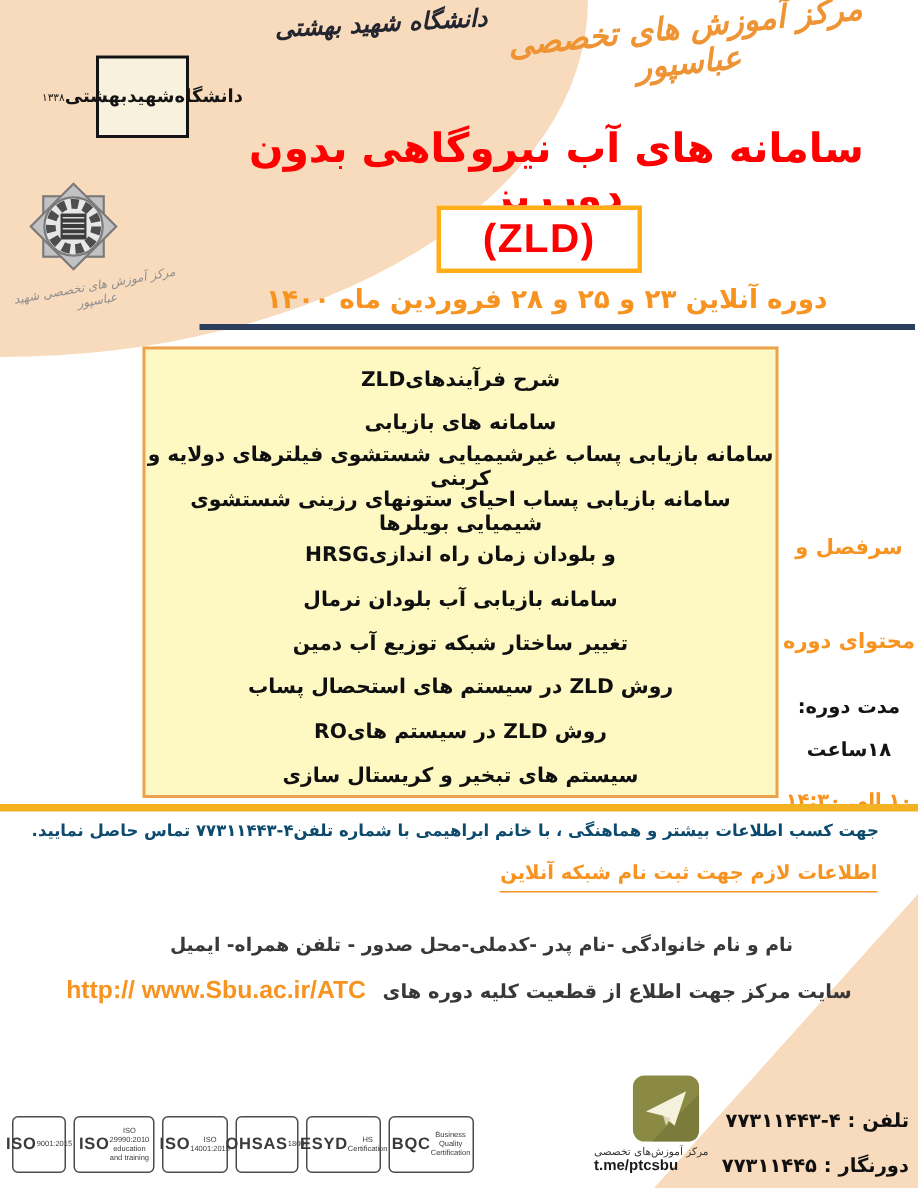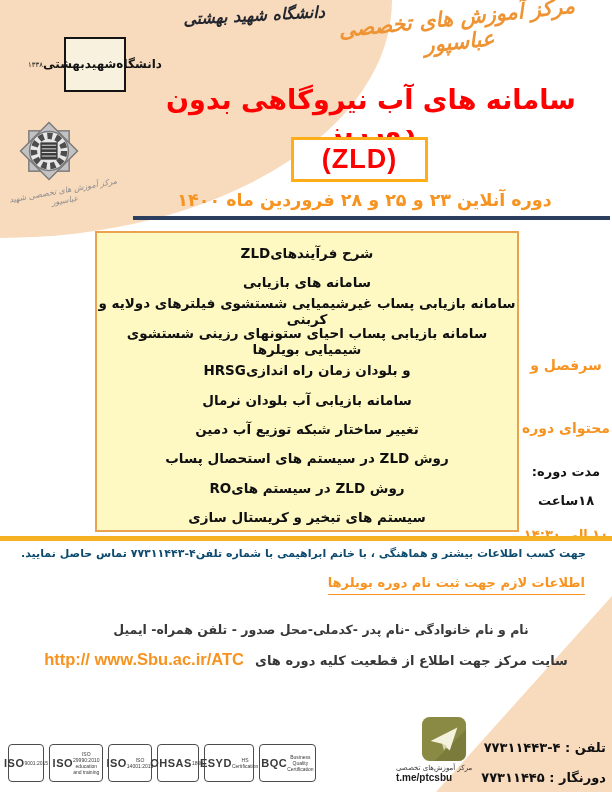--- a/index.html
+++ b/index.html
@@ -174,21 +174,21 @@
     <div class="sb-orange">سرفصل و</div>
     <div class="sb-orange">محتوای دوره</div>
     <div class="sb-dark sb-gap1">مدت دوره:</div>
     <div class="sb-dark">۱۸ساعت</div>
     <div class="sb-time">۱۰ الی ۱۴:۳۰</div>
   </div>
 
   <div class="abs gold-rule"></div>
 
   <div class="abs contact-line">جهت کسب اطلاعات بیشتر و هماهنگی ، با خانم ابراهیمی با شماره تلفن۴-۷۷۳۱۱۴۴۳ تماس حاصل نمایید.</div>
-  <div class="abs reg-heading">اطلاعات لازم جهت ثبت نام دوره بویلرها</div>
+  <div class="abs reg-heading">اطلاعات لازم جهت ثبت نام شبکه آنلاین</div>
   <div class="abs reg-fields">نام و نام خانوادگی -نام پدر -کدملی-محل صدور - تلفن همراه- ایمیل</div>
   <div class="abs site-line">
     <span class="fa">سایت مرکز جهت اطلاع از قطعیت کلیه دوره های</span>
     <span class="url">http:// www.Sbu.ac.ir/ATC</span>
   </div>
 
   <div class="abs iso-row">
 
       <div class="iso-badge">
         <div class="main">ISO</div>

